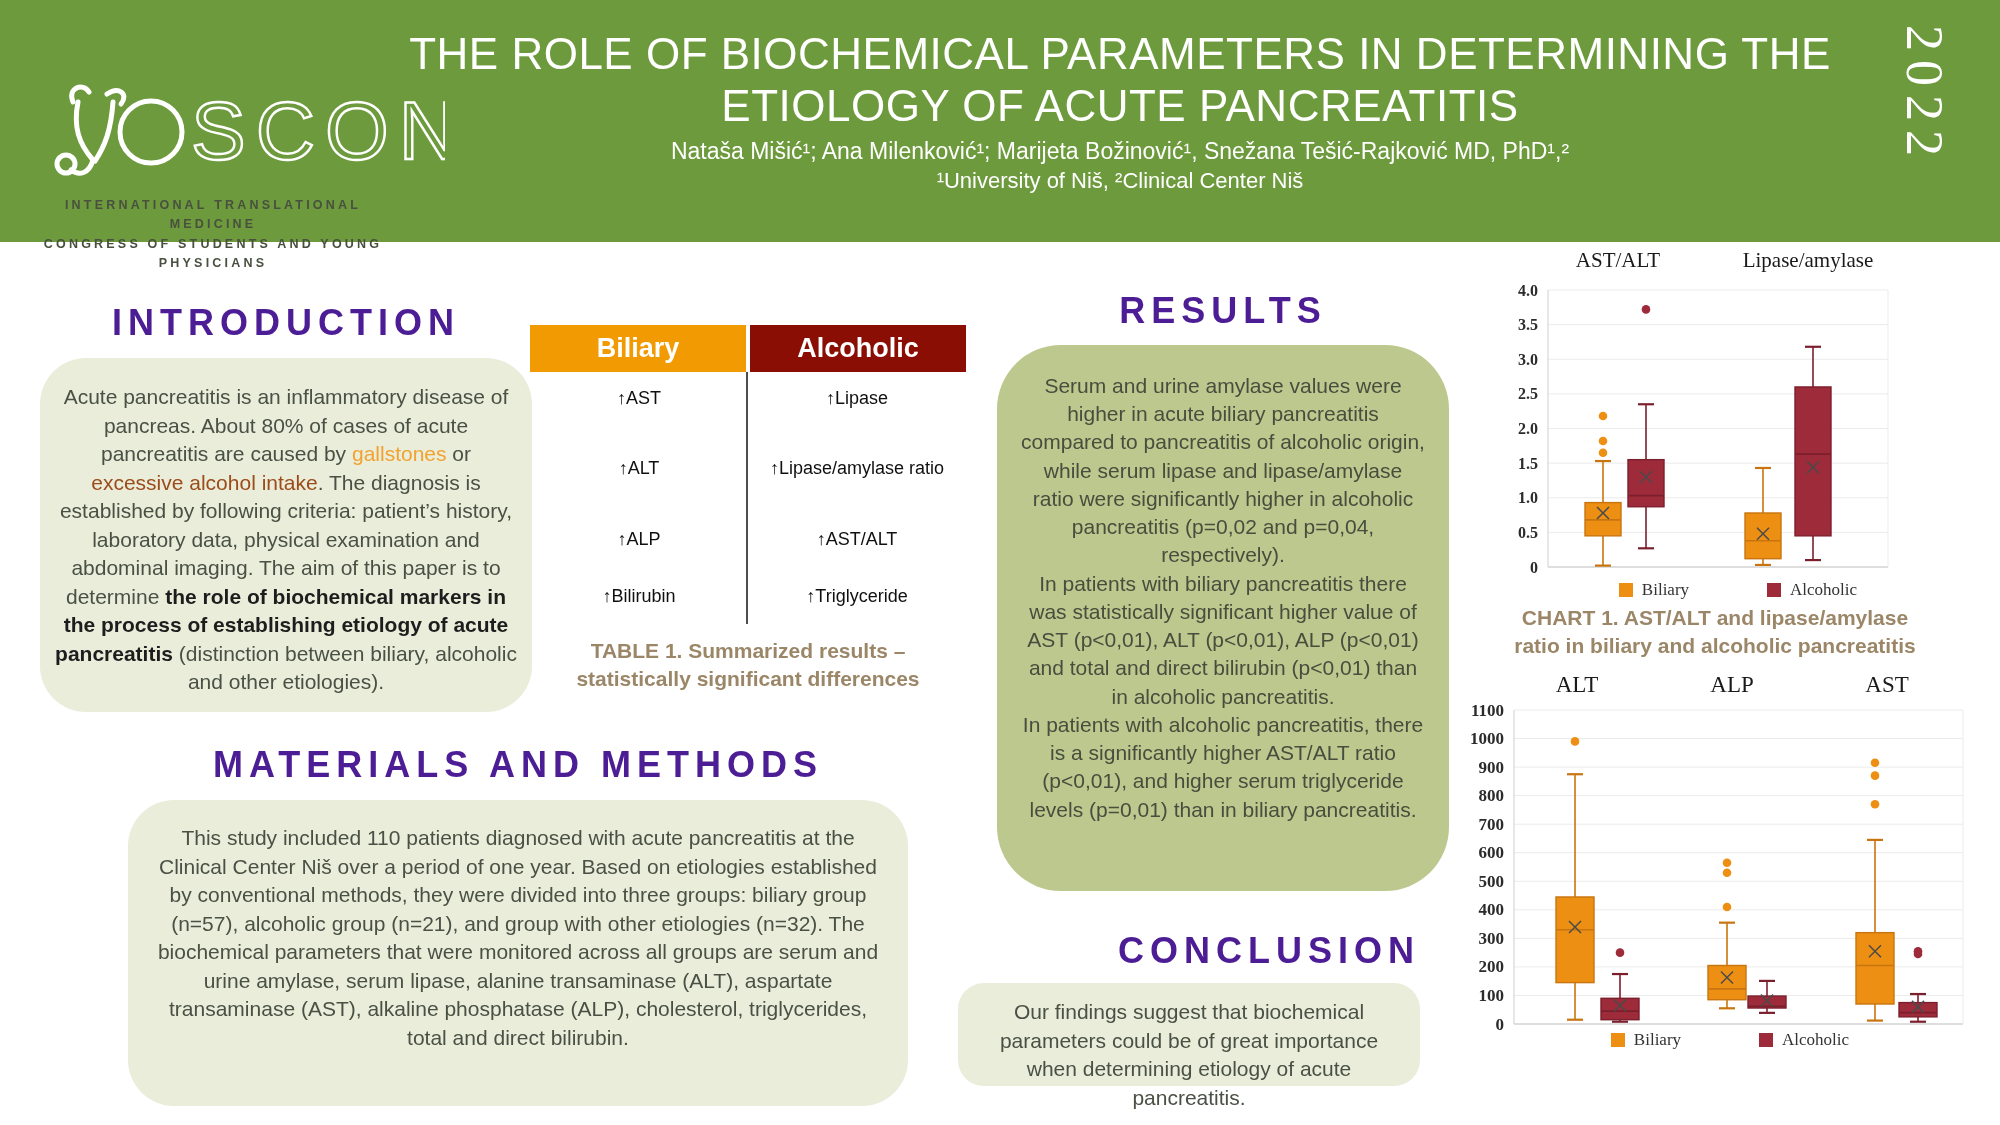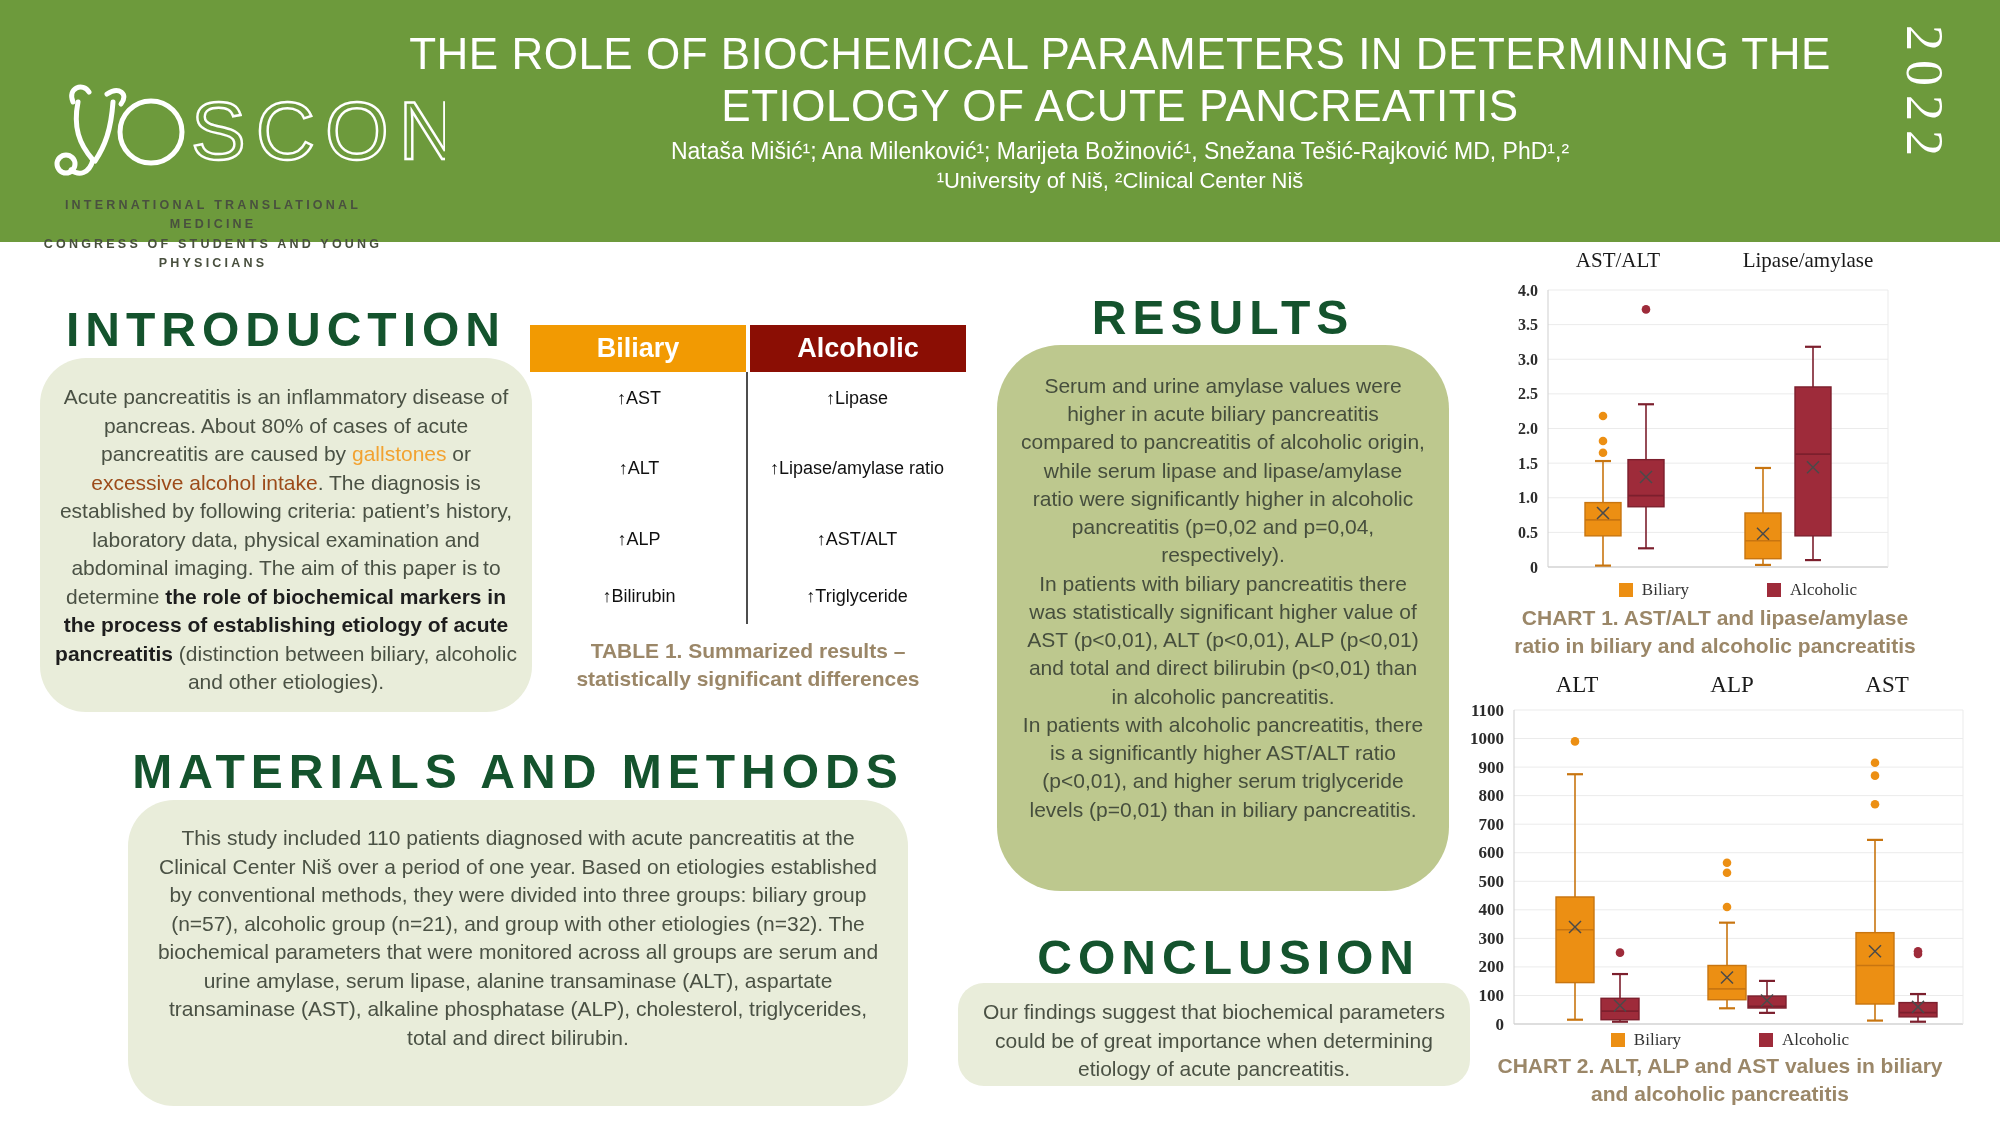--- a/index.html
+++ b/index.html
@@ -16,32 +16,32 @@
   .authors{position:absolute;left:400px;top:138px;width:1440px;text-align:center;color:#ffffff;
            font-size:23px;}
   .affil{position:absolute;left:400px;top:168px;width:1440px;text-align:center;color:#ffffff;
          font-size:22px;}
   .year{position:absolute;left:1845px;top:15px;width:160px;height:160px;display:flex;
         align-items:center;justify-content:center;transform:rotate(90deg);
         color:#ffffff;font-family:"Liberation Serif","DejaVu Serif",serif;
         font-size:52px;letter-spacing:9px;font-weight:400;}
 
   
-  .heading{position:absolute;text-align:center;color:#14532d;font-weight:800;
-           font-size:48px;letter-spacing:6px;white-space:nowrap;}
+  .heading{position:absolute;text-align:center;color:#4c1d95;font-weight:800;
+           font-size:36px;letter-spacing:6px;white-space:nowrap;}
   .panel{position:absolute;text-align:center;color:#4a5144;font-size:21px;line-height:1.36;
          box-sizing:border-box;}
   .panel-light{background:#e9edda;}
   .panel-dark{background:#bdc88e;}
 
   #intro-box{left:40px;top:358px;width:492px;height:354px;border-radius:46px;padding:25px 14px;}
   #materials-box{left:128px;top:800px;width:780px;height:306px;border-radius:46px;padding:24px 28px;}
   #results-box{left:997px;top:345px;width:452px;height:546px;border-radius:64px;padding:27px 24px;
                font-size:21px;line-height:1.345;color:#464e3d;}
-  #conclusion-box{left:958px;top:983px;width:512px;height:103px;border-radius:26px;padding:15px 20px;}
+  #conclusion-box{left:958px;top:983px;width:462px;height:103px;border-radius:26px;padding:15px 20px;}
 
   .hl-orange{color:#f2a230;}
   .hl-rust{color:#9c4b1a;}
   .hl-bold{color:#1d1d1d;font-weight:700;}
 
   
   .t1-headrow{position:absolute;left:530px;top:325px;width:436px;height:47px;display:flex;gap:4px;}
   .t1-head{flex:1;display:flex;align-items:center;justify-content:center;color:#ffffff;
            font-weight:bold;font-size:27px;}
   .t1-head-biliary{background:#f29a02;}
@@ -301,15 +301,14 @@
   <div id="legend2" class="legend">
     <span class="legend-item">
       <span class="swatch" style="background: rgb(236, 143, 19);"></span>
       <span>Biliary</span>
     </span>
     <span class="legend-item">
       <span class="swatch" style="background: rgb(158, 43, 58);"></span>
       <span>Alcoholic</span>
     </span>
   </div>
-  <div id="chart2-caption" class="caption">CHART 2.   ALT, ALP and AST values in biliary and alcoholic pancreatitis</div>
 
 </div>
 
 </body></html>

